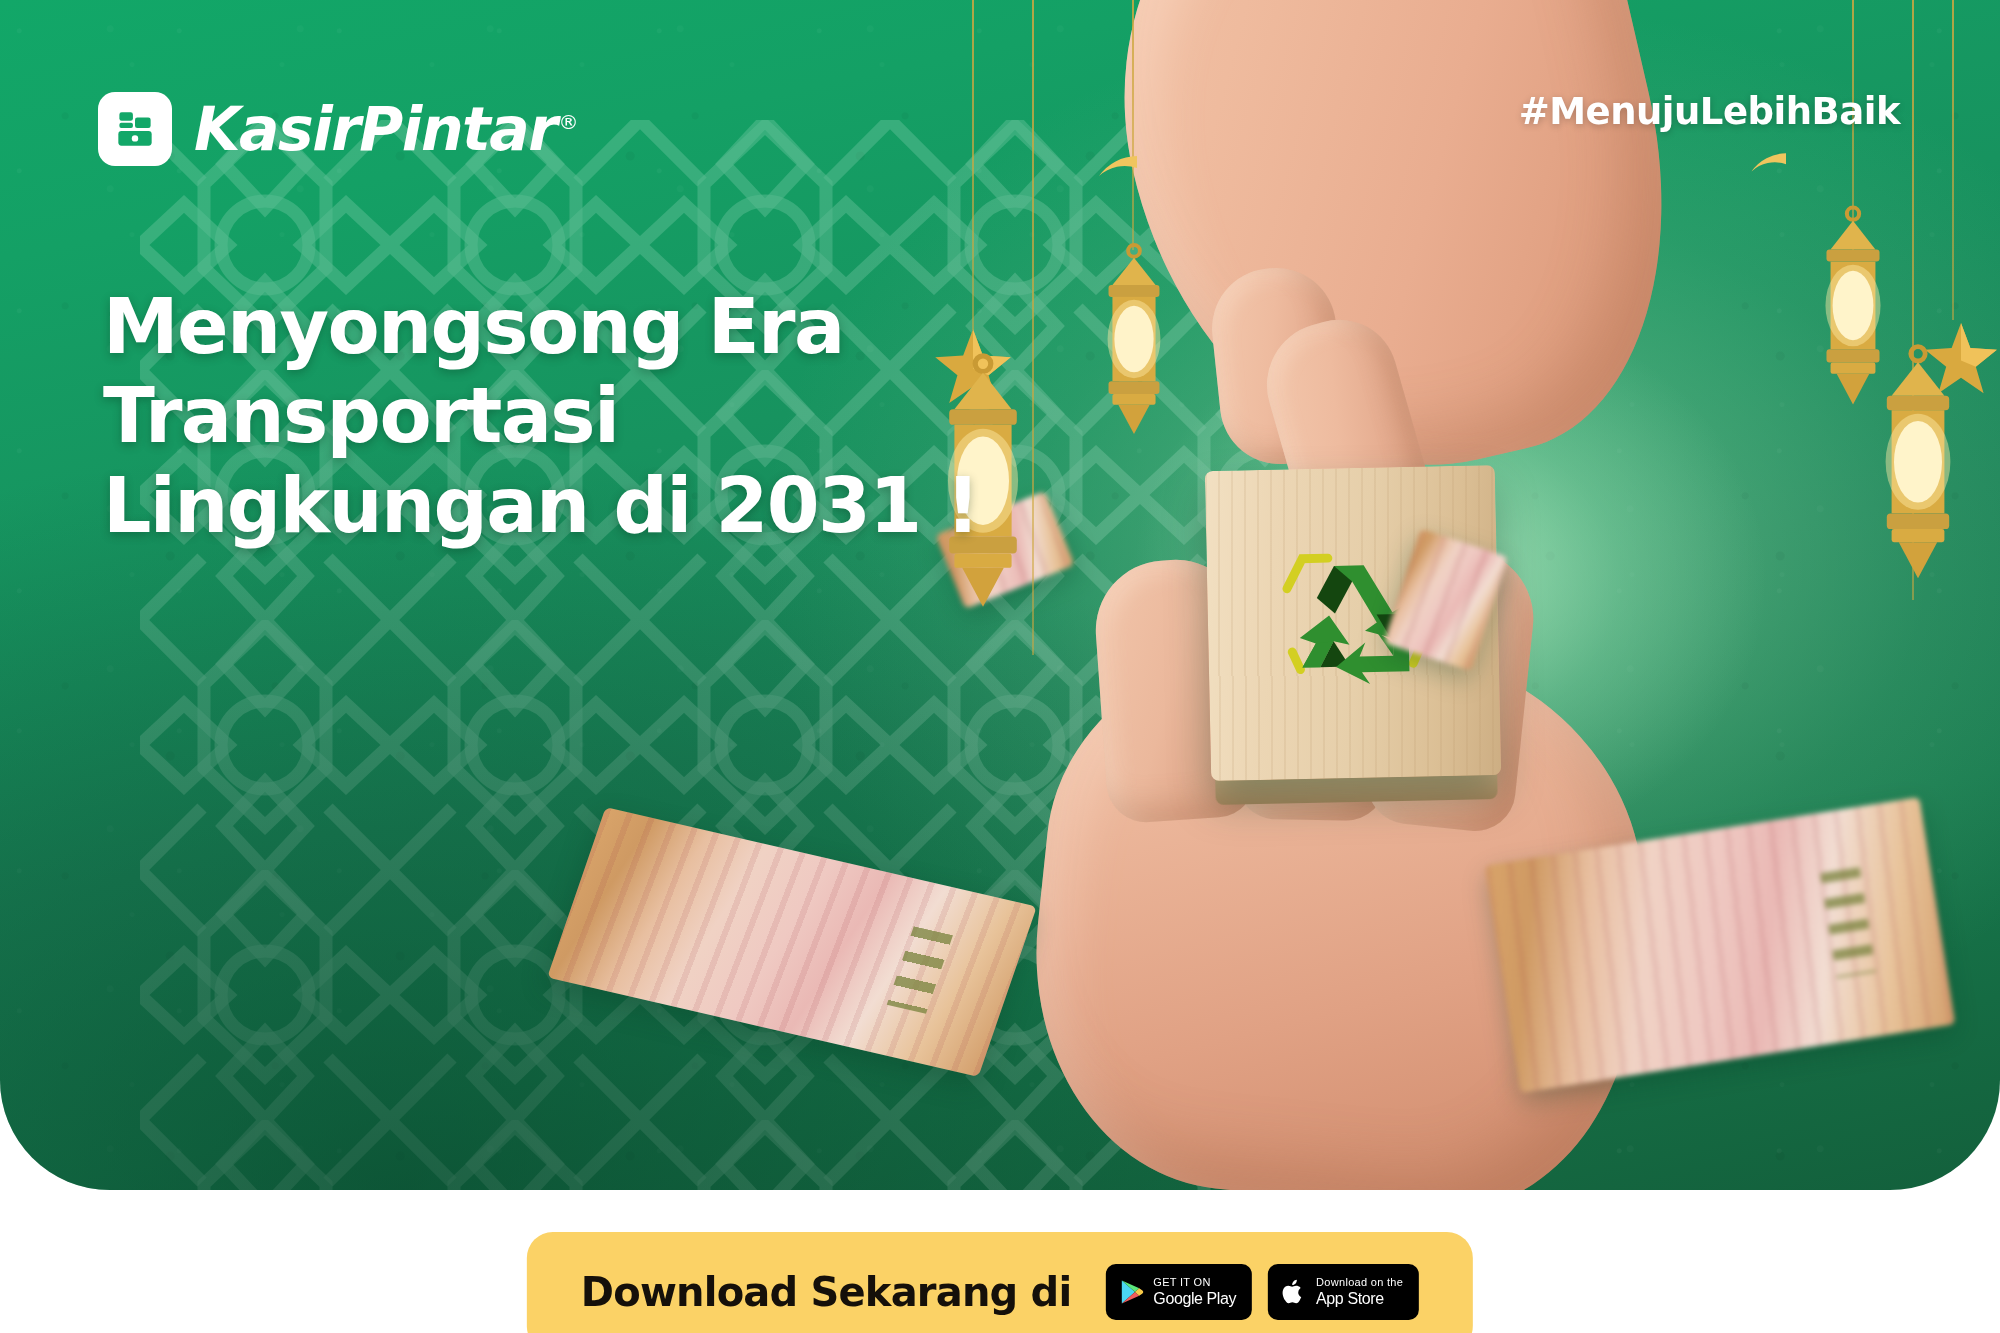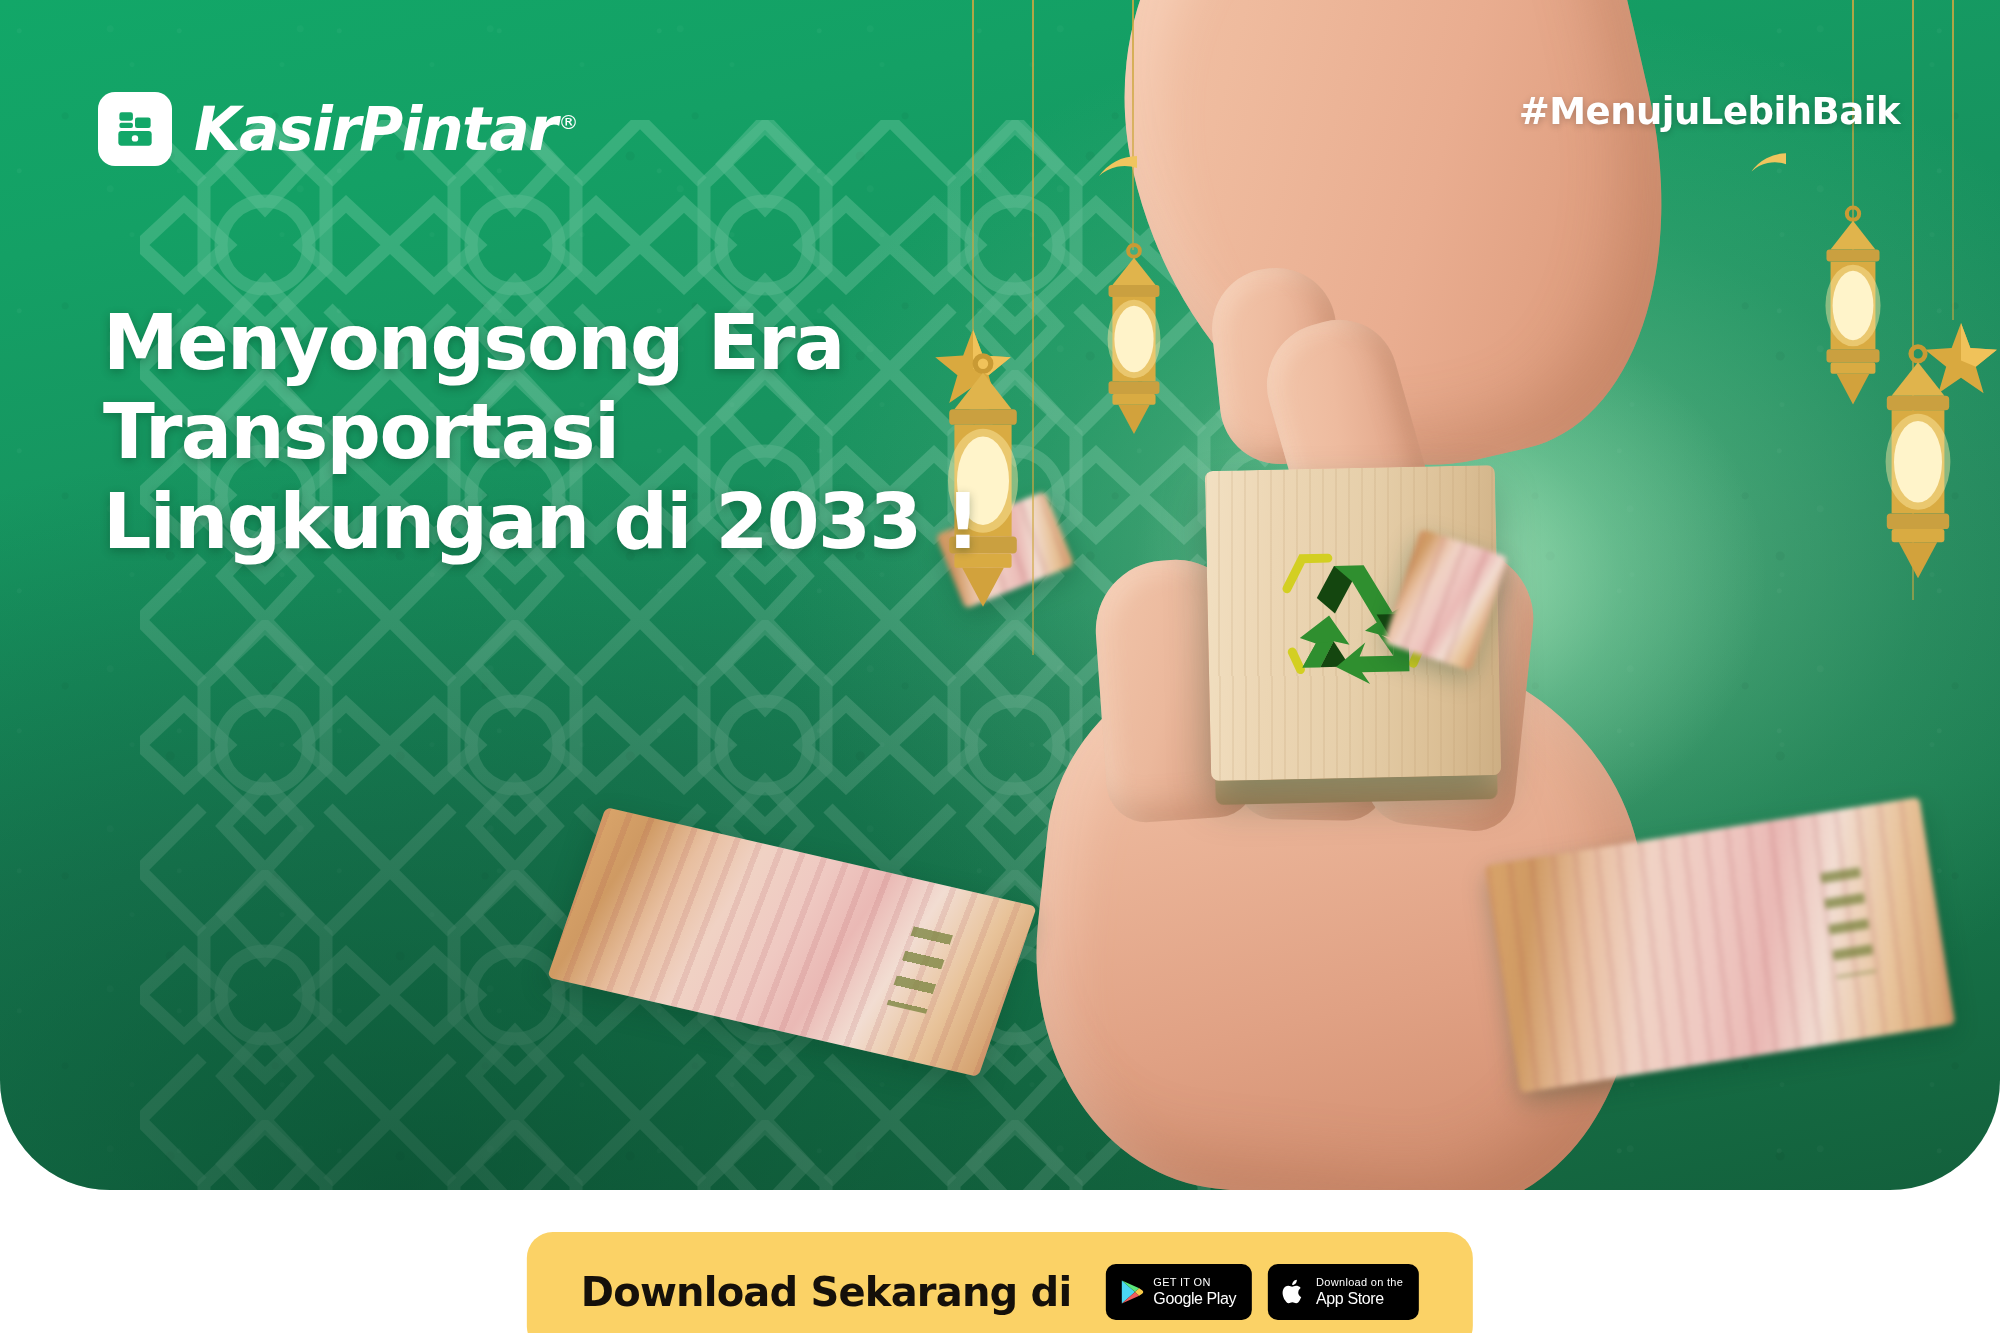--- a/index.html
+++ b/index.html
@@ -115,21 +115,20 @@
     z-index: 45;
     text-shadow: 0 2px 7px rgba(0,0,0,0.22);
   }
 
   
   .headline {
     position: absolute;
     left: 103px; top: 282px;
     width: 880px;
     z-index: 40;
-    margin-top: 16px;
   }
   .headline-line {
     font-family: "DejaVu Sans", sans-serif;
     font-size: 76px;
     font-weight: 700;
     color: #ffffff;
     line-height: 1.175;
     letter-spacing: -1.6px;
     white-space: nowrap;
     text-shadow: 0 3px 10px rgba(0,40,20,0.30);
@@ -507,21 +506,21 @@
         </svg>
       </div>
       <div class="logo-word"><span>KasirPintar</span><span class="logo-reg">®</span></div>
     </div>
 
     <div class="hashtag">#MenujuLebihBaik</div>
 
     <div class="headline">
       <div class="headline-line">Menyongsong Era</div>
       <div class="headline-line">Transportasi</div>
-      <div class="headline-line">Lingkungan di 2033 !</div>
+      <div class="headline-line">Lingkungan di 2031 !</div>
     </div>
 
   </div>
 
   <div class="cta">
     <div class="cta-text">Download Sekarang di</div>
     <div class="store-badges">
 
       <div class="badge">
         <svg width="24" height="26" viewBox="0 0 24 26">

